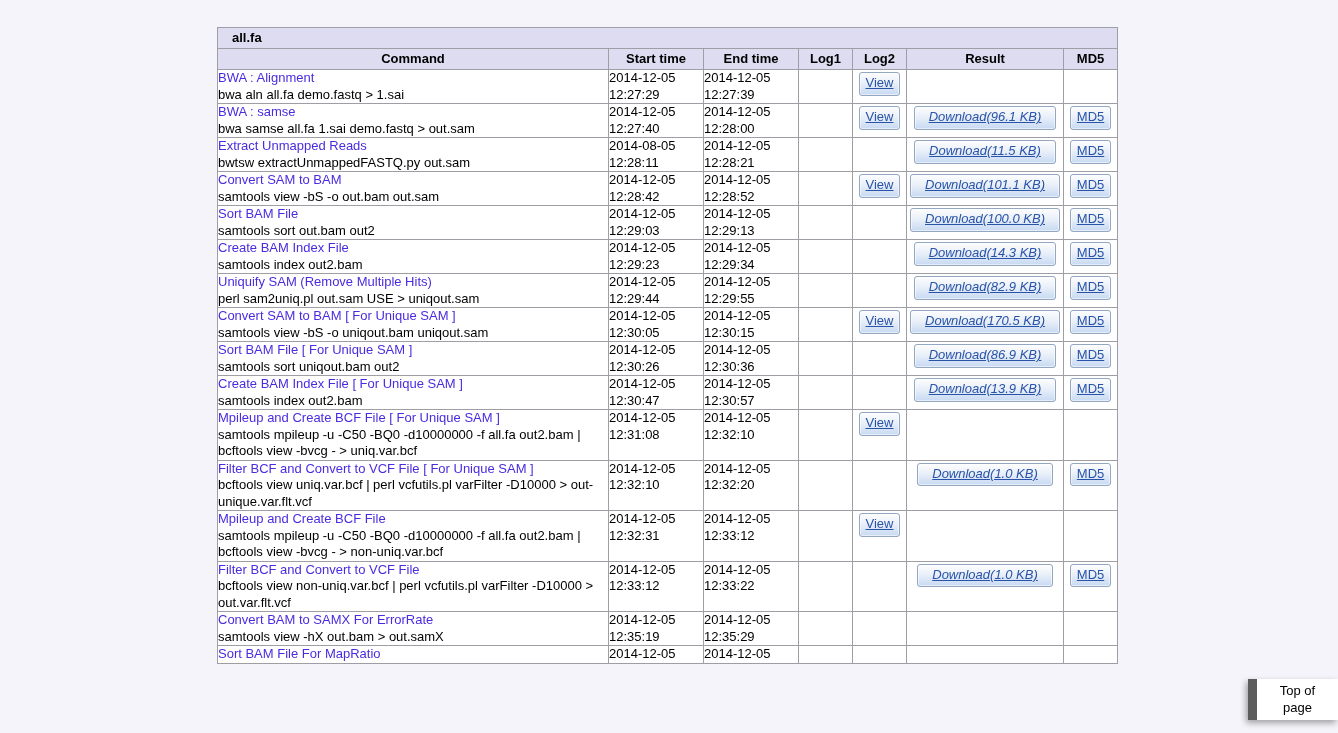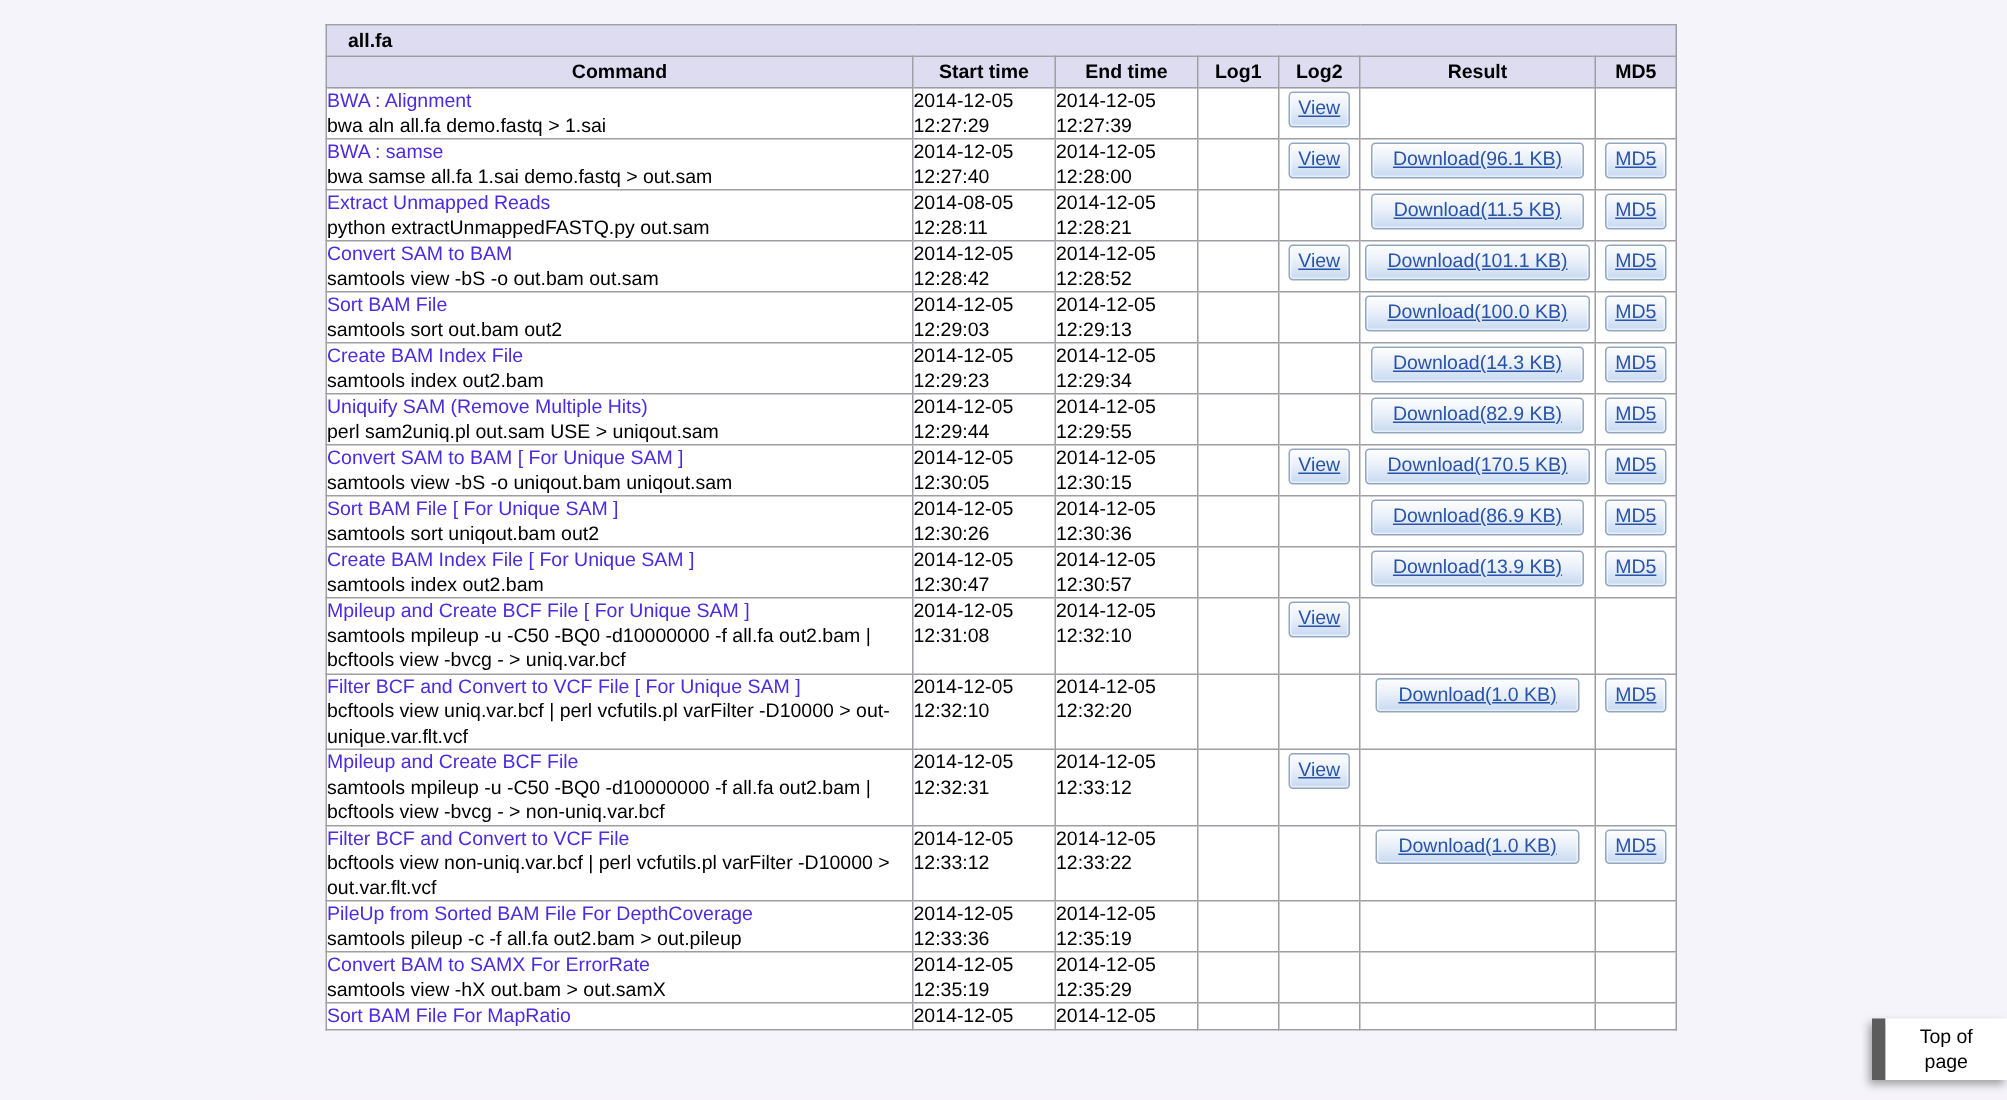--- a/index.html
+++ b/index.html
@@ -8,21 +8,21 @@
     width: 1338px; height: 733px;
     overflow: hidden;
     background: #f5f4fa;
     font-family: "Liberation Sans", sans-serif;
     font-size: 13px;
     color: #000;
   }
   .table-wrap {
     position: absolute;
     left: 217px;
-    top: 16px;
+    top: 27px;
     width: 900px;
   }
   table.results {
     border-collapse: collapse;
     table-layout: fixed;
     width: 900px;
     background: #fff;
   }
   table.results td, table.results th {
     border: 1px solid #9e9ea4;
@@ -59,21 +59,21 @@
     color: #2853a8;
     text-decoration: underline;
     background: linear-gradient(to bottom, #fdfdfe 0%, #eaf0f9 45%, #c7d9f2 100%);
     border: 1px solid #93a7c0;
     border-radius: 3px;
     padding: 2px 6px 3px 6px;
     margin: 2px 1px;
     cursor: pointer;
     box-shadow: 0 0 0 1px rgba(255,255,255,0.55) inset;
   }
-  .btn-wide { padding: 2px 14px 3px 14px; }
+  .btn-wide { padding: 2px 14px 3px 14px; font-style: italic; }
   .top-of-page {
     position: absolute;
     right: 0;
     top: 679px;
     display: flex;
     align-items: stretch;
     cursor: pointer;
     filter: drop-shadow(-2px 3px 3px rgba(0,0,0,0.35));
   }
   .top-of-page .handle {
@@ -155,21 +155,21 @@
     <td class="btn-cell">
       <span class="btn btn-wide">Download(96.1 KB)</span>
     </td>
     <td class="btn-cell">
       <span class="btn">MD5</span>
     </td>
   </tr>
         <tr class="data-row">
     <td class="cmd-cell">
       <a class="cmd-title">Extract Unmapped Reads</a>
-      <span class="cmd-text">python extractUnmappedFASTQ.py out.sam</span>
+      <span class="cmd-text">bwtsw extractUnmappedFASTQ.py out.sam</span>
     </td>
     <td class="time-cell">2014-08-05 12:28:11</td>
     <td class="time-cell">2014-12-05 12:28:21</td>
     <td class="btn-cell">
       
     </td>
     <td class="btn-cell">
       
     </td>
     <td class="btn-cell">
@@ -390,40 +390,20 @@
       
     </td>
     <td class="btn-cell">
       
     </td>
     <td class="btn-cell">
       <span class="btn btn-wide">Download(1.0 KB)</span>
     </td>
     <td class="btn-cell">
       <span class="btn">MD5</span>
-    </td>
-  </tr>
-        <tr class="data-row">
-    <td class="cmd-cell">
-      <a class="cmd-title">PileUp from Sorted BAM File For DepthCoverage</a>
-      <span class="cmd-text">samtools pileup -c -f all.fa out2.bam &gt; out.pileup</span>
-    </td>
-    <td class="time-cell">2014-12-05 12:33:36</td>
-    <td class="time-cell">2014-12-05 12:35:19</td>
-    <td class="btn-cell">
-      
-    </td>
-    <td class="btn-cell">
-      
-    </td>
-    <td class="btn-cell">
-      
-    </td>
-    <td class="btn-cell">
-      
     </td>
   </tr>
         <tr class="data-row">
     <td class="cmd-cell">
       <a class="cmd-title">Convert BAM to SAMX For ErrorRate</a>
       <span class="cmd-text">samtools view -hX out.bam &gt; out.samX</span>
     </td>
     <td class="time-cell">2014-12-05 12:35:19</td>
     <td class="time-cell">2014-12-05 12:35:29</td>
     <td class="btn-cell">

